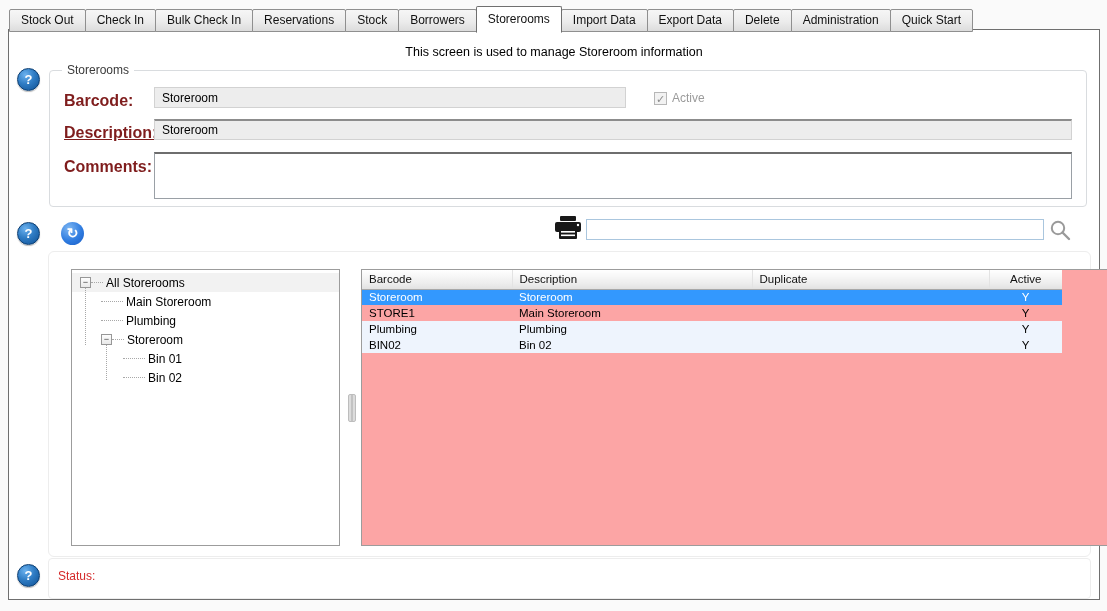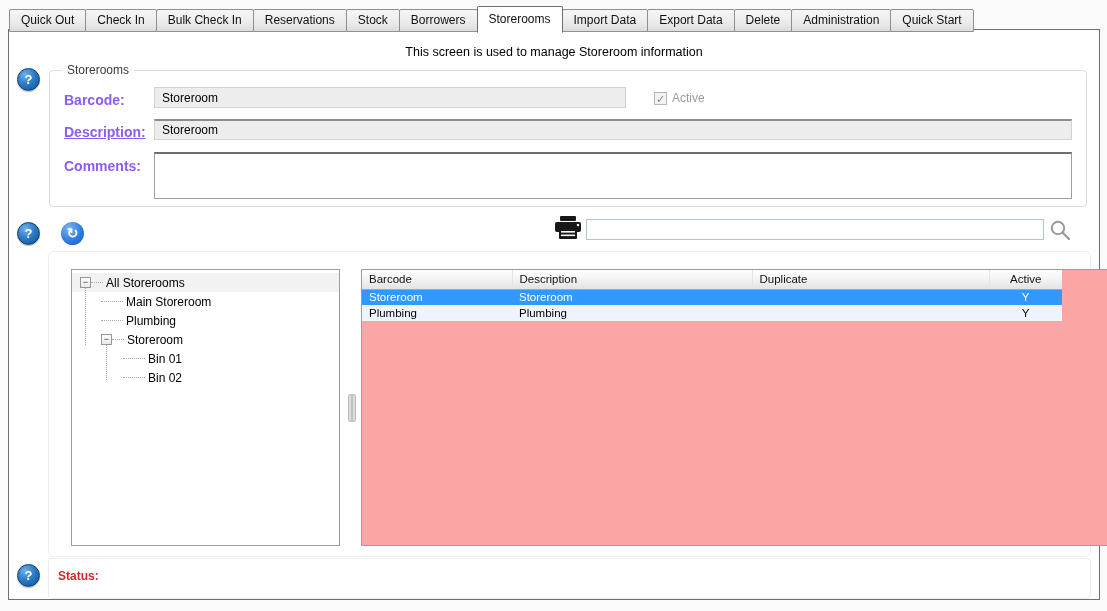--- a/index.html
+++ b/index.html
@@ -28,21 +28,21 @@
                text-align:center; line-height:21px; cursor:pointer; box-shadow:0 1px 1px rgba(0,0,0,.25); }
   .refresh-icon { position:absolute; width:23px; height:23px; border-radius:50%;
                background:radial-gradient(circle at 35% 28%, #7db6f2 0%, #2f7ce0 55%, #1a5cc4 100%);
                color:#fff; font-size:14px; font-weight:bold; text-align:center; line-height:22px; cursor:pointer; }
 
   
   #group-storerooms { position:absolute; left:40px; top:40px; width:1038px; height:137px;
                       border:1px solid #d9dcdf; border-radius:4px; }
   #group-storerooms .legend { position:absolute; top:-8px; left:12px; background:#fff;
                               padding:0 5px; font-size:12px; color:#3a3a3a; }
-  .fld-label { position:absolute; font-size:14px; font-weight:bold; color:#8b5cf6; }
+  .fld-label { position:absolute; font-size:16px; font-weight:bold; color:#7f1d1d; }
   .fld-input { position:absolute; height:21px; background:#ededed; border:1px solid #d2d2d2;
                font-family:"Liberation Sans",sans-serif; font-size:12px; color:#000; padding:0 7px; }
   #barcode-input { left:104px; top:16px; width:472px; }
   #description-input { left:104px; top:48px; width:918px; border-top:2px solid #8c8c8c; }
   #comments-input { position:absolute; left:104px; top:81px; width:918px; height:47px; background:#fff;
                     border:1px solid #9aa0a6; border-top:2px solid #6e6e6e; resize:none;
                     font-family:"Liberation Sans",sans-serif; font-size:12px; padding:2px 6px; }
 
   
   #active-check { position:absolute; left:604px; top:20px; display:flex; align-items:center; gap:5px; }
@@ -84,33 +84,33 @@
   #grid td { height:16px; font-size:11.5px; padding:0 0 0 7px; color:#000; white-space:nowrap; overflow:hidden; }
   #grid td:last-child { text-align:center; padding:0; }
   #grid tr.alt td { background:#eef4fd; }
   #grid tr.sel td { background:#3398fe; color:#fff; border-top:1px solid #1d7ae0; }
 
   
   #splitter { position:absolute; left:339px; top:364px; width:8px; height:28px; border:1px solid #bdbdbd;
               border-radius:2px; background:repeating-linear-gradient(90deg,#dcdcdc 0 2px,#c2c2c2 2px 4px); cursor:col-resize; }
 
   
-  #status-label { position:absolute; left:49px; top:539px; font-size:12px; font-weight:bold; color:#d42a2a; }
+  #status-label { position:absolute; left:49px; top:539px; font-size:12px; font-weight:normal; color:#d42a2a; }
   #button-row { position:absolute; left:614px; top:535px; display:flex; gap:20px; }
   .btn { width:97px; height:22px; font-size:12px; font-weight:600; color:#000; text-align:center;
          background:linear-gradient(#f7f7f7,#ececec 50%,#dcdcdc 50%,#cfcfcf); border:1px solid #6e6e6e;
          border-radius:3px; line-height:20px; cursor:pointer; box-shadow:inset 0 0 0 1px #fbfbfb; }
 </style>
 </head>
 <body>
 
 <div id="stage">
 
   <div id="tab-bar">
-      <div class="tab">Quick Out</div>
+      <div class="tab">Stock Out</div>
       <div class="tab">Check In</div>
       <div class="tab">Bulk Check In</div>
       <div class="tab">Reservations</div>
       <div class="tab">Stock</div>
       <div class="tab">Borrowers</div>
       <div class="tab active">Storerooms</div>
       <div class="tab">Import Data</div>
       <div class="tab">Export Data</div>
       <div class="tab">Delete</div>
       <div class="tab">Administration</div>
@@ -207,23 +207,35 @@
               <th>Active</th>
             </tr>
           </thead>
         <tbody>
             <tr class="sel">
               <td>Storeroom</td>
               <td>Storeroom</td>
               <td></td>
               <td>Y</td>
             </tr>
+            <tr class="">
+              <td>STORE1</td>
+              <td>Main Storeroom</td>
+              <td></td>
+              <td>Y</td>
+            </tr>
             <tr class="alt">
               <td>Plumbing</td>
               <td>Plumbing</td>
+              <td></td>
+              <td>Y</td>
+            </tr>
+            <tr class="alt">
+              <td>BIN02</td>
+              <td>Bin 02</td>
               <td></td>
               <td>Y</td>
             </tr>
           </tbody>
       </table>
     </div>
 
     <div id="footer-box"></div>
     <div class="help-icon" style="left:8px; top:534px;">?</div>
     <div id="status-label">Status:</div>

